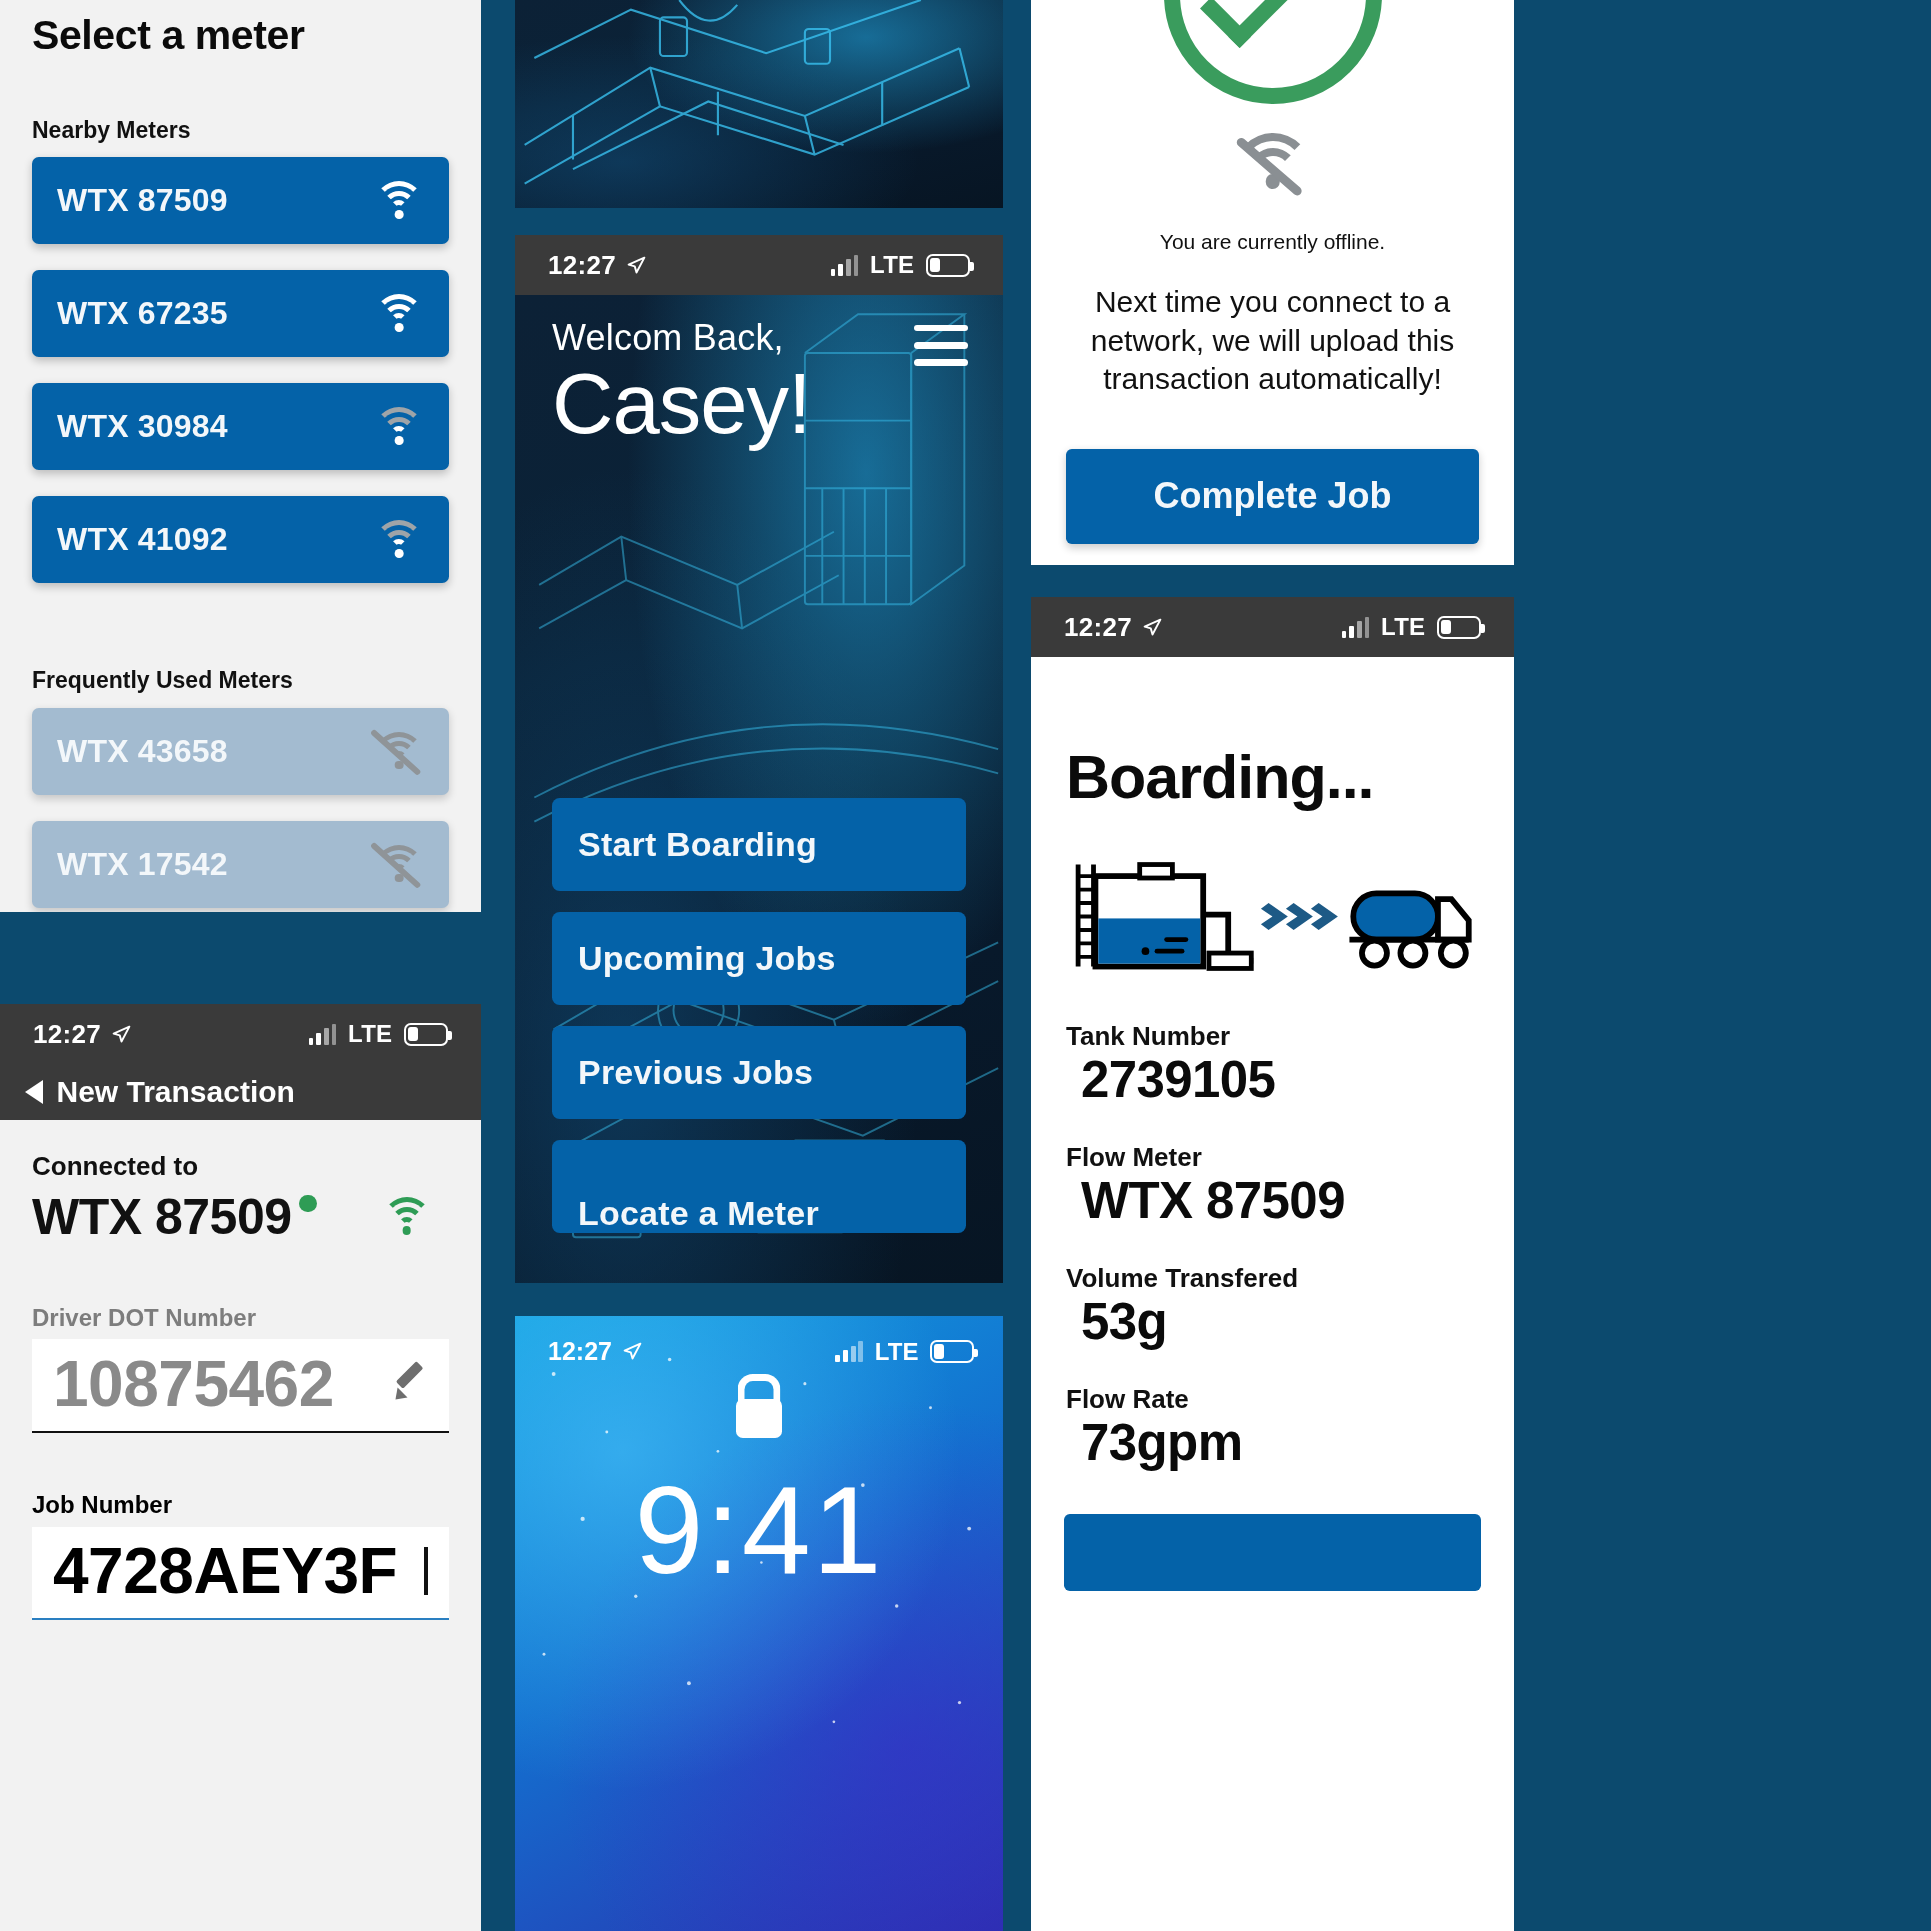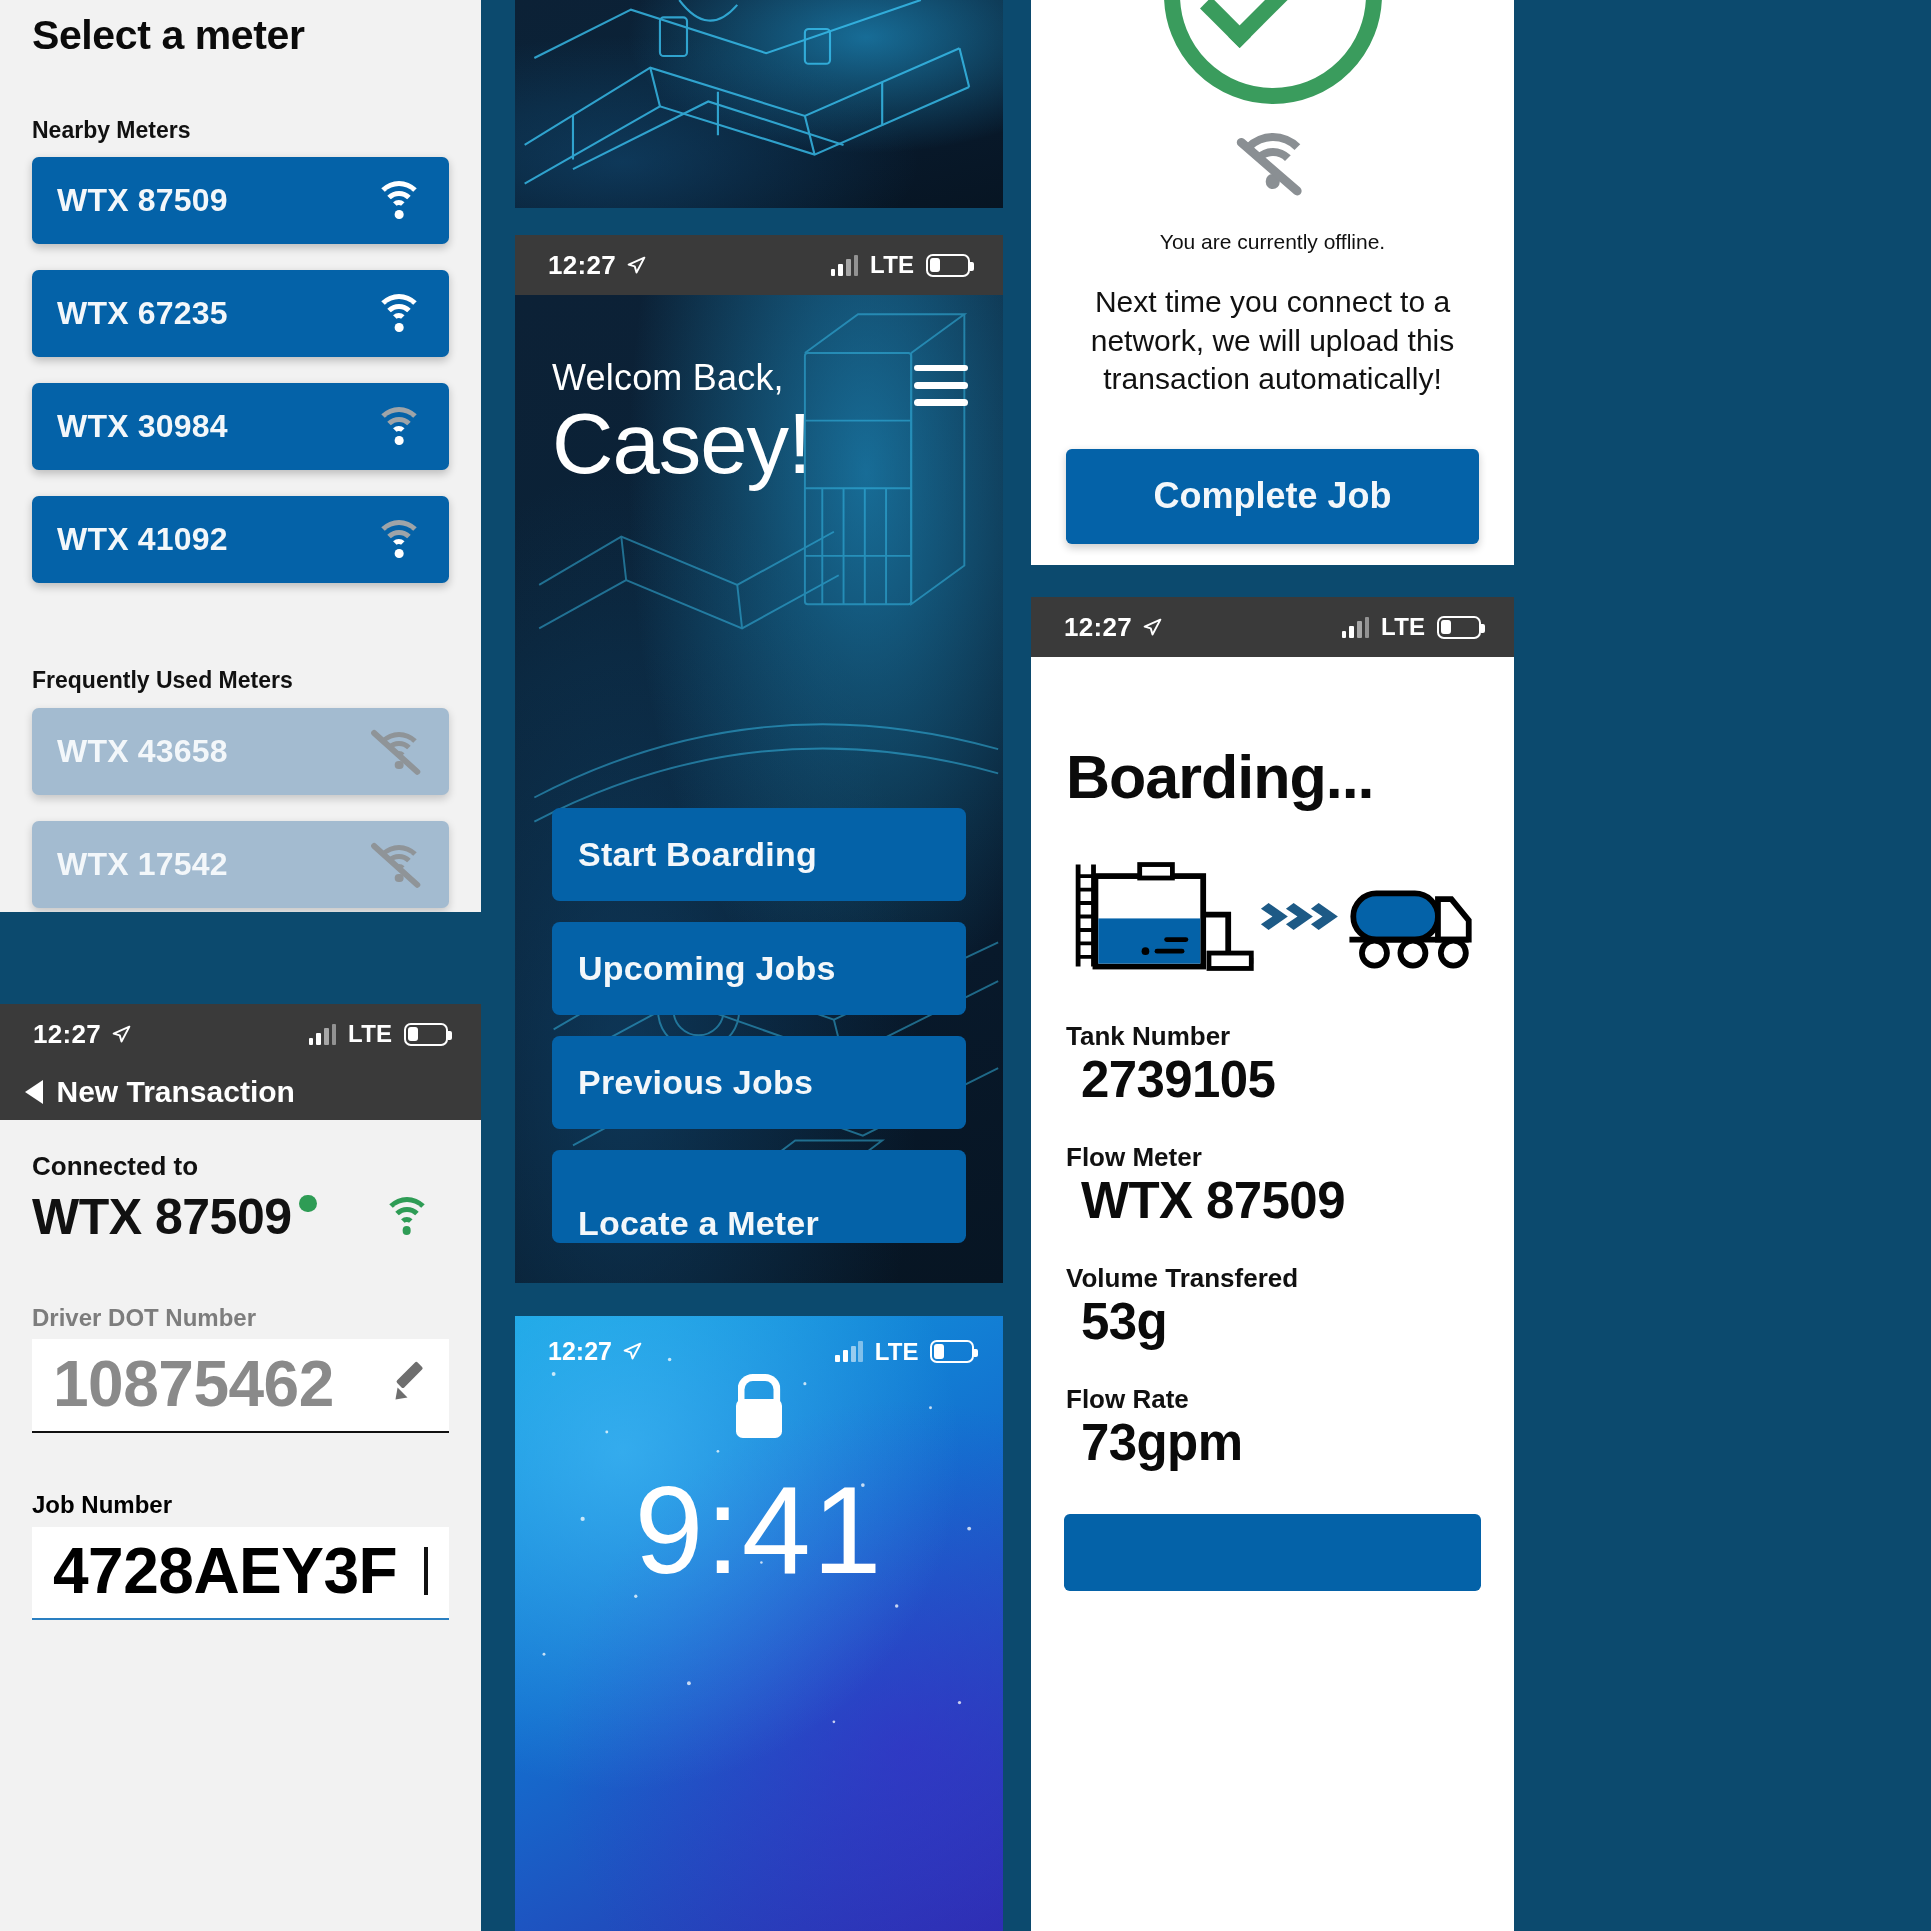--- a/index.html
+++ b/index.html
@@ -132,28 +132,28 @@
   #home-panel { left: 515px; top: 235px; width: 488px; height: 1048px; }
   .rig-bg {
     position:absolute; inset:0;
     background:
       radial-gradient(ellipse at 72% 18%, rgba(34,170,230,.55) 0%, rgba(12,40,66,0) 48%),
       radial-gradient(ellipse at 22% 78%, rgba(20,90,140,.45) 0%, rgba(8,26,44,0) 55%),
       linear-gradient(165deg, #0c2136 0%, #0a2237 35%, #08192b 70%, #071523 100%);
   }
   .rig-lines { position:absolute; inset:0; opacity:.85; }
   .home-head {
-    position: relative; padding: 62px 35px 0 37px;
+    position: relative; padding: 22px 35px 0 37px;
     display:flex; justify-content: space-between; align-items: flex-start; gap: 40px;
   }
   .welcome-sm { color:#fff; font-size: 36px; font-weight: 400; letter-spacing:0.2px; }
   .welcome-lg { color:#fff; font-size: 85px; font-weight: 400; letter-spacing:-1px; margin-top:-3.9px; }
   .hamburger { width: 54px; height: 41px; display:flex; flex-direction:column; justify-content:space-between; margin-top: 7.7px;}
   .hamburger i { display:block; height: 6.8px; background:#fff; border-radius: 3.9px; }
-  .home-btns { position:absolute; left:37px; right:37px; bottom: 40px; }
+  .home-btns { position:absolute; left:37px; right:37px; bottom: 50px; }
   .home-btn {
     background:#0462a8; border-radius: 7.7px; height: 93px;
     display:flex; align-items:center; padding-left: 26px; margin-bottom: 21px;
   }
   .home-btn span { color:#f3f7fa; font-size: 34px; font-weight:700; letter-spacing:0.2px; }
 
   
   #lock-panel { left: 515px; top: 1316px; width: 488px; height: 618px; }
   .lock-bg {
     position:absolute; inset:0;

